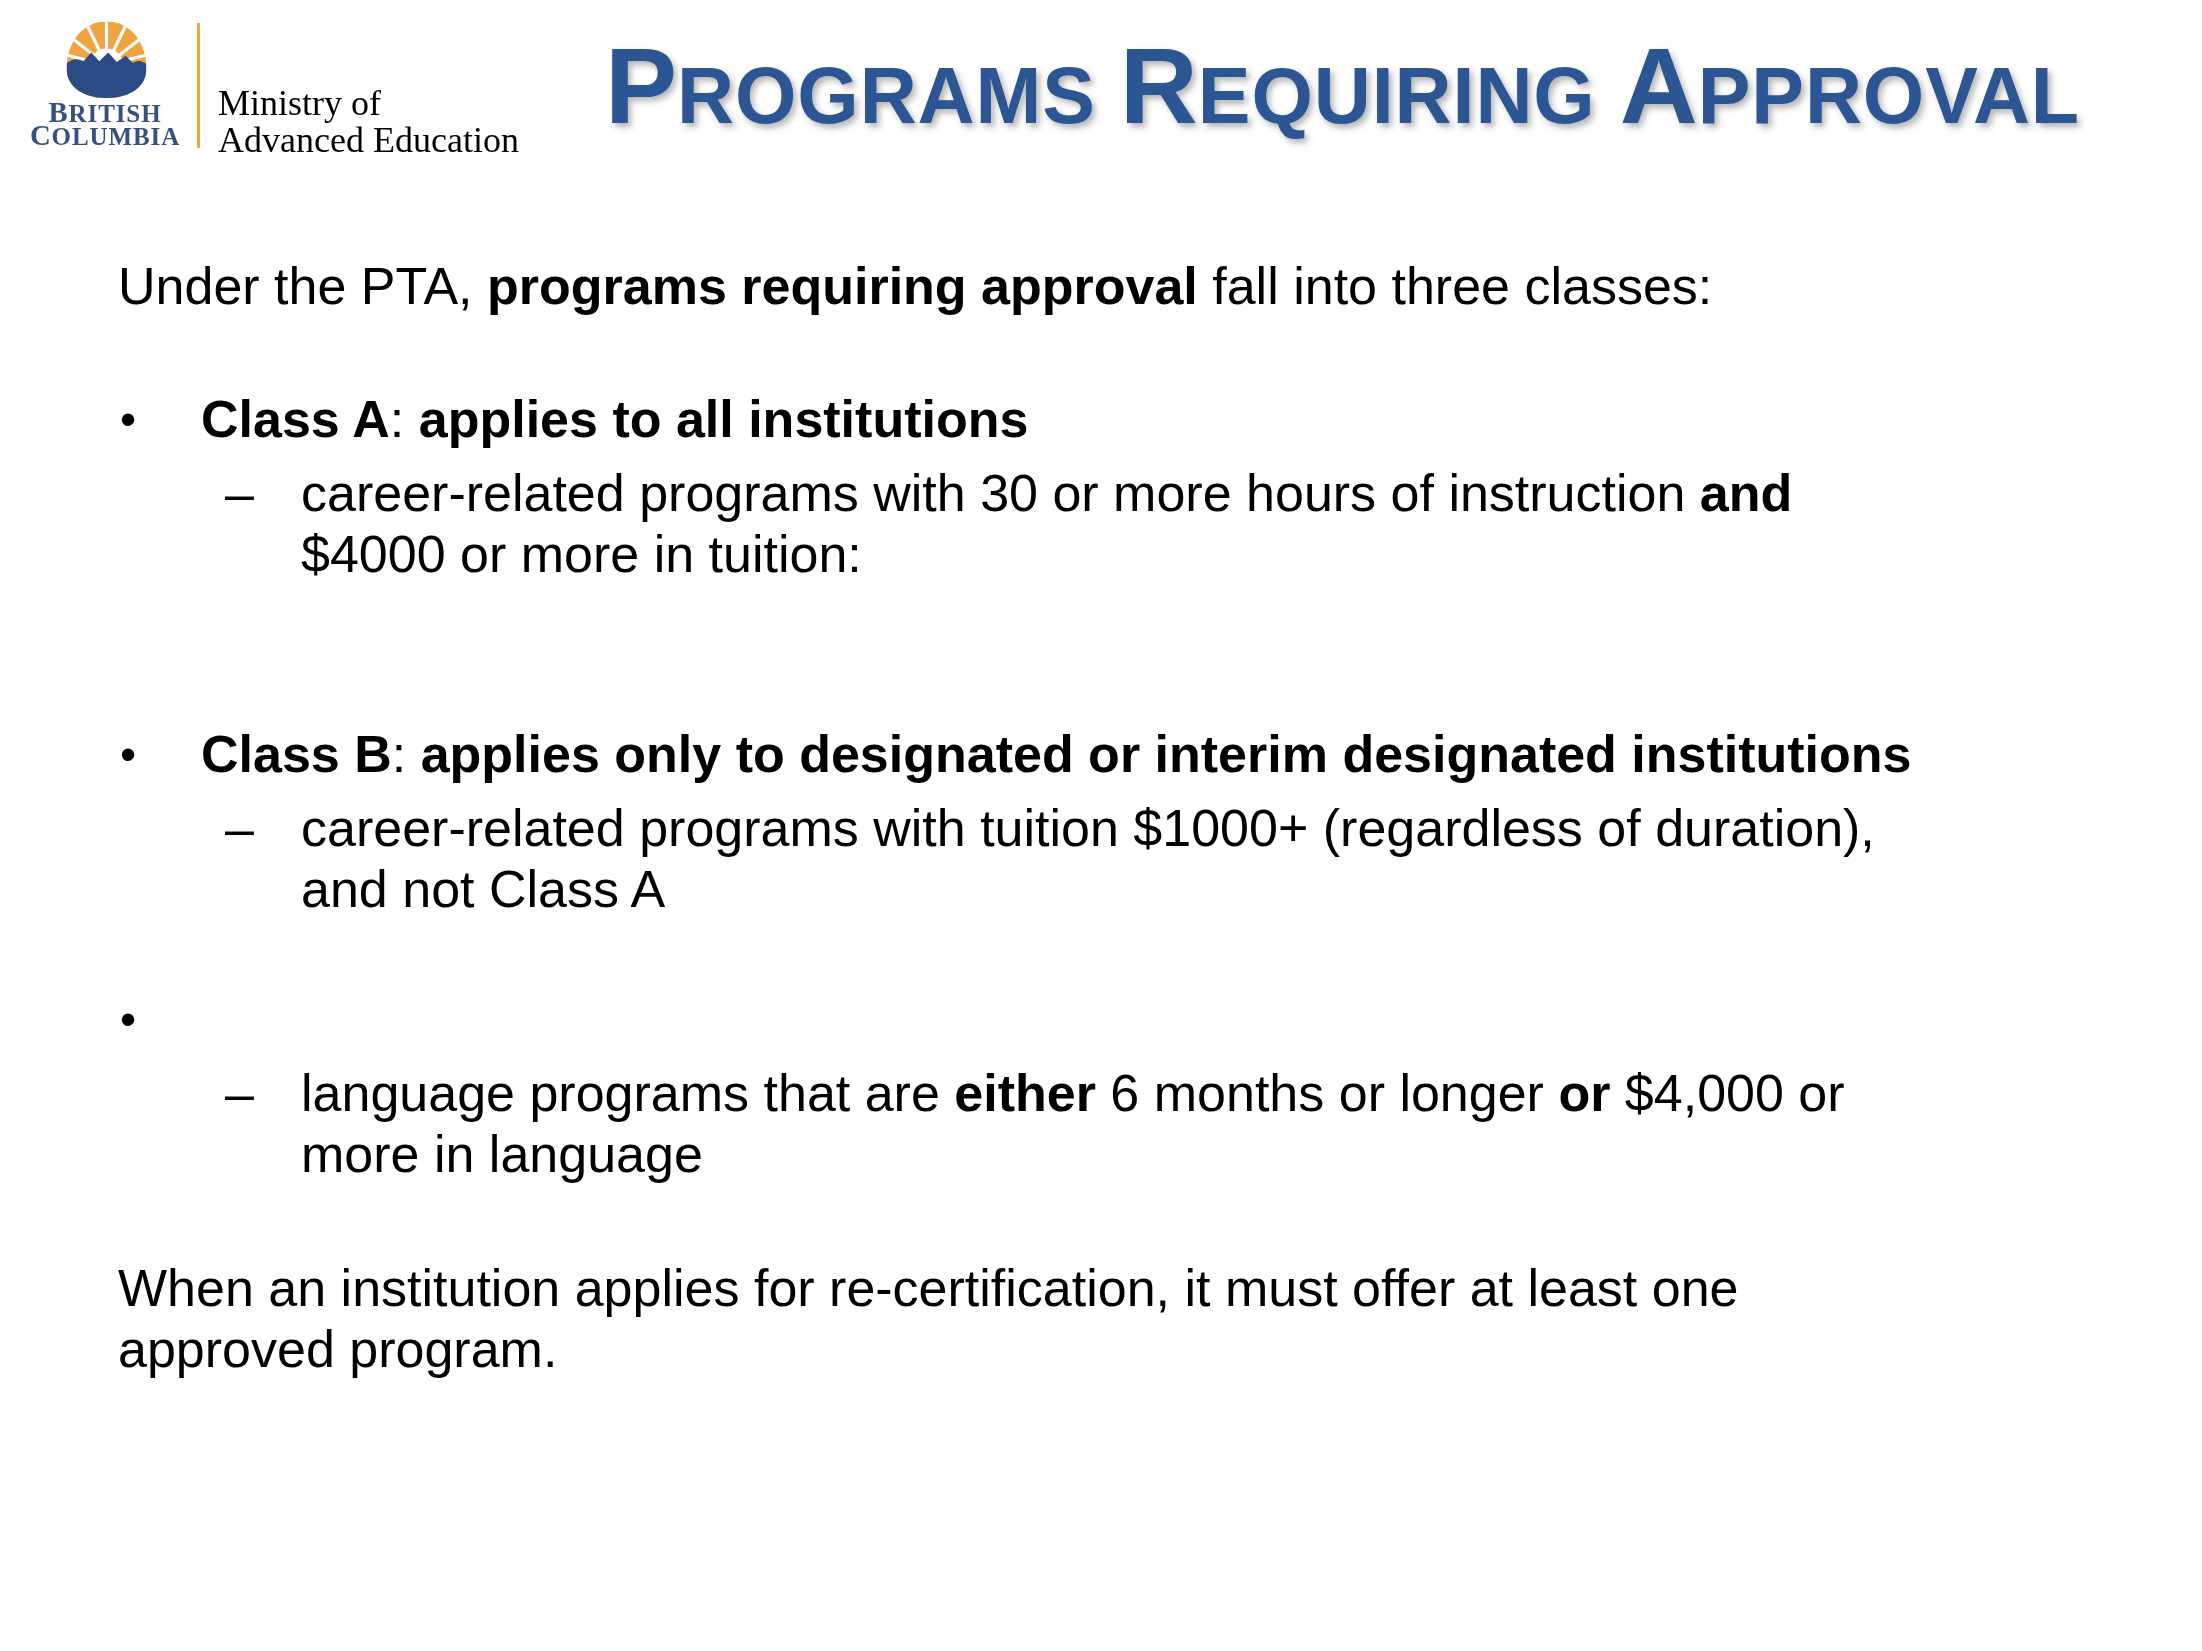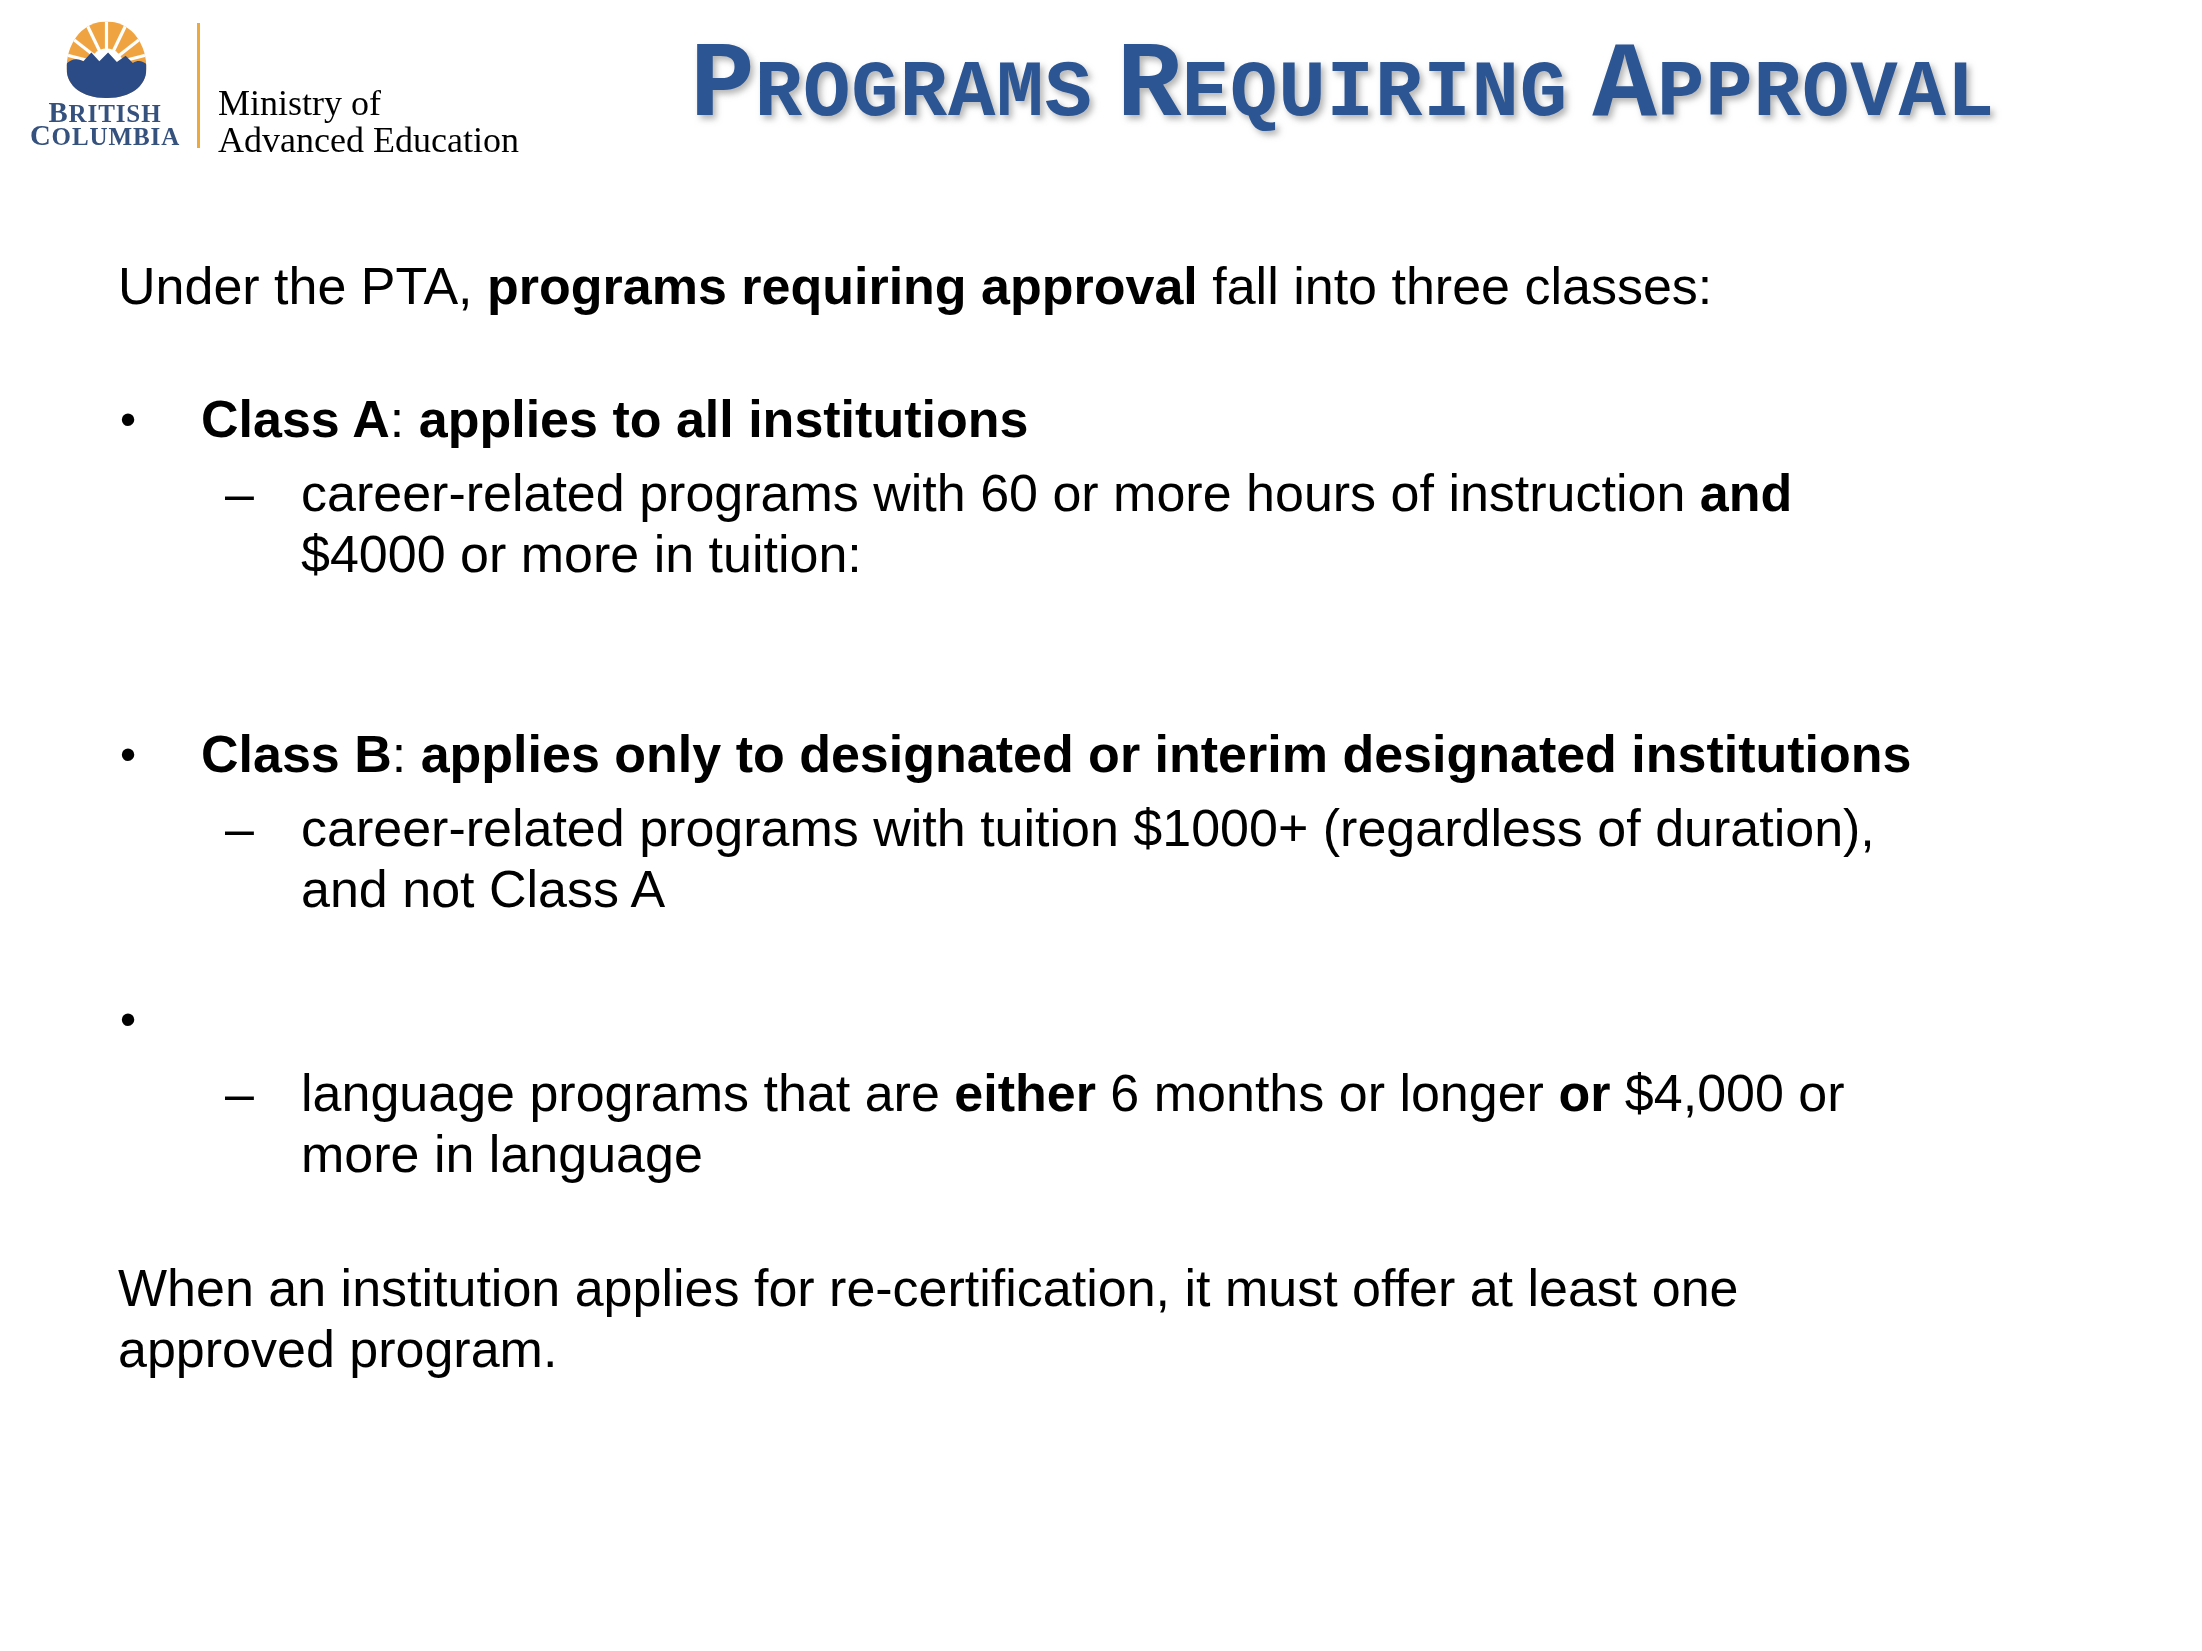--- a/index.html
+++ b/index.html
@@ -63,21 +63,21 @@
     left: 482px;
     top: 26px;
     width: 1721px;
     text-align: center;
     font-weight: bold;
     color: #2B5593;
     line-height: 120px;
     white-space: nowrap;
     text-shadow: 3.4px 4.3px 6px rgba(120,120,120,0.55);
   }
-  .title .word { margin: 0 12px; font-family: Liberation Mono, monospace; }
+  .title .word { margin: 0 12px; }
   .title .lead { font-size: 108px; }
   .title .rest { font-size: 79px; letter-spacing: 0.9px; }
 
   
   .para {
     position: absolute;
     font-size: 52px;
     line-height: 61px;
   }
   .row { display: flex; align-items: flex-start; }
@@ -143,21 +143,21 @@
   </h1>
 
   <div class="para plain" style="top:256px;"><span>Under the PTA, </span><span class="bold">programs requiring approval</span><span> fall into three classes:</span></div>
 
   <div class="para b1 row" style="top:389px;">
     <span class="marker">•</span>
     <span><span class="bold">Class A</span><span>:  </span><span class="bold">applies to all institutions</span></span>
   </div>
   <div class="para b2 row" style="top:463px;">
     <span class="marker">–</span>
-    <span><span>career-related programs with 60 or more hours of instruction </span><span class="bold">and</span><br><span>$4000 or more in tuition:</span></span>
+    <span><span>career-related programs with 30 or more hours of instruction </span><span class="bold">and</span><br><span>$4000 or more in tuition:</span></span>
   </div>
 
   <div class="para b1 row" style="top:724px;">
     <span class="marker">•</span>
     <span><span class="bold">Class B</span><span>: </span><span class="bold">applies only to designated or interim designated institutions</span></span>
   </div>
   <div class="para b2 row" style="top:798px;">
     <span class="marker">–</span>
     <span><span>career-related programs with tuition $1000+ (regardless of duration),</span><br><span>and not Class A</span></span>
   </div>

